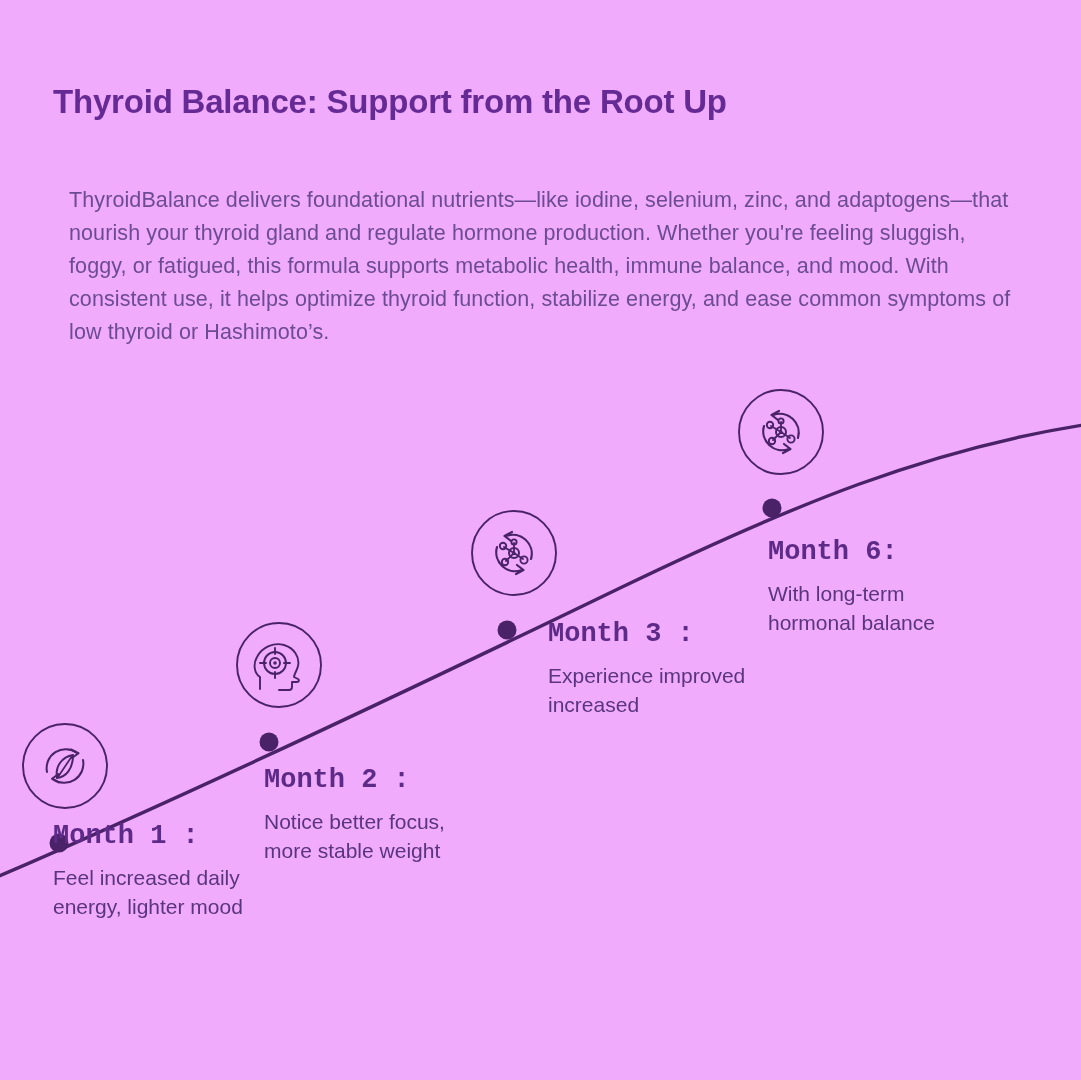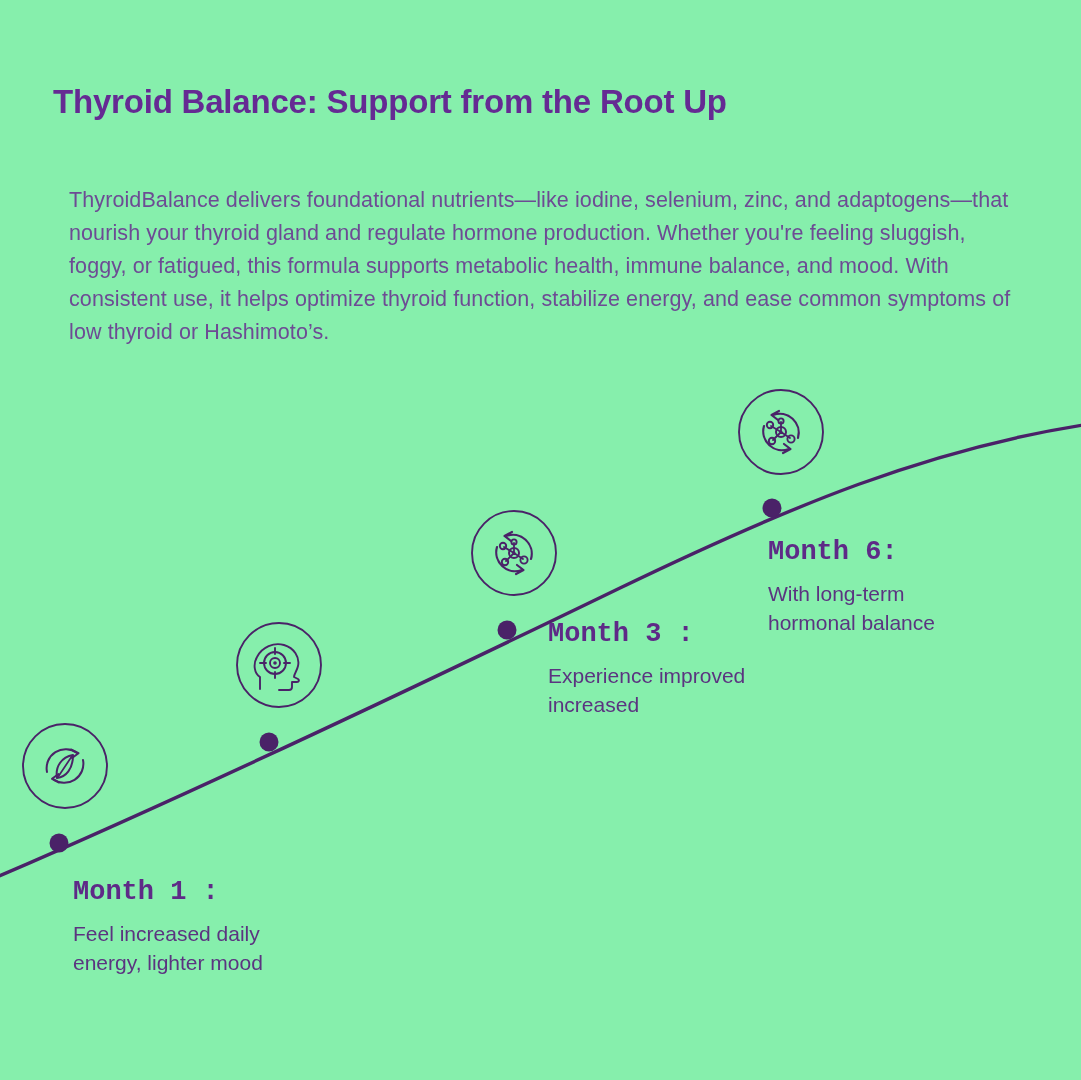--- a/index.html
+++ b/index.html
@@ -4,21 +4,21 @@
 <style>
   html, body {
     margin: 0;
     padding: 0;
     background: #ffffff;
   }
   .canvas {
     position: relative;
     width: 1081px;
     height: 1080px;
-    background: #86efac;
+    background: #f0abfc;
     overflow: hidden;
     font-family: "Liberation Sans", sans-serif;
     -webkit-font-smoothing: antialiased;
   }
 
   
   .header {
     position: absolute;
     left: 53px;
     top: 82px;
@@ -71,21 +71,21 @@
   .m-desc {
     margin: 0;
     margin-top: 9px;
     font-size: 21px;
     line-height: 29px;
     color: #5B3480;
     font-weight: 400;
     white-space: pre-line;
   }
 
-  #milestone-1 { left: 53px; top: 876px; margin-left: 20px; }
+  #milestone-1 { left: 53px; top: 820px; }
   #milestone-2 { left: 264px; top: 764px; }
   #milestone-3 { left: 503px; top: 618px; margin-left: 45px; }
   #milestone-6 { left: 768px; top: 536px; }
 
   
   .icon-badge {
     position: absolute;
     width: 88px;
     height: 88px;
   }
@@ -179,20 +179,25 @@
       <circle cx="35" cy="53" r="3.2" fill="none" stroke="#4A2268" stroke-width="1.9"></circle>
     </svg>
   </div>
 
   <div class="milestone" id="milestone-1">
     <p class="m-title">Month 1 :</p>
     <p class="m-desc">Feel increased daily
 energy, lighter mood</p>
   </div>
 
+  <div class="milestone" id="milestone-2">
+    <p class="m-title">Month 2 :</p>
+    <p class="m-desc">Notice better focus,
+more stable weight</p>
+  </div>
 
   <div class="milestone" id="milestone-3">
     <p class="m-title">Month 3 :</p>
     <p class="m-desc">Experience improved
 increased</p>
   </div>
 
   <div class="milestone" id="milestone-6">
     <p class="m-title">Month 6:</p>
     <p class="m-desc">With long-term

